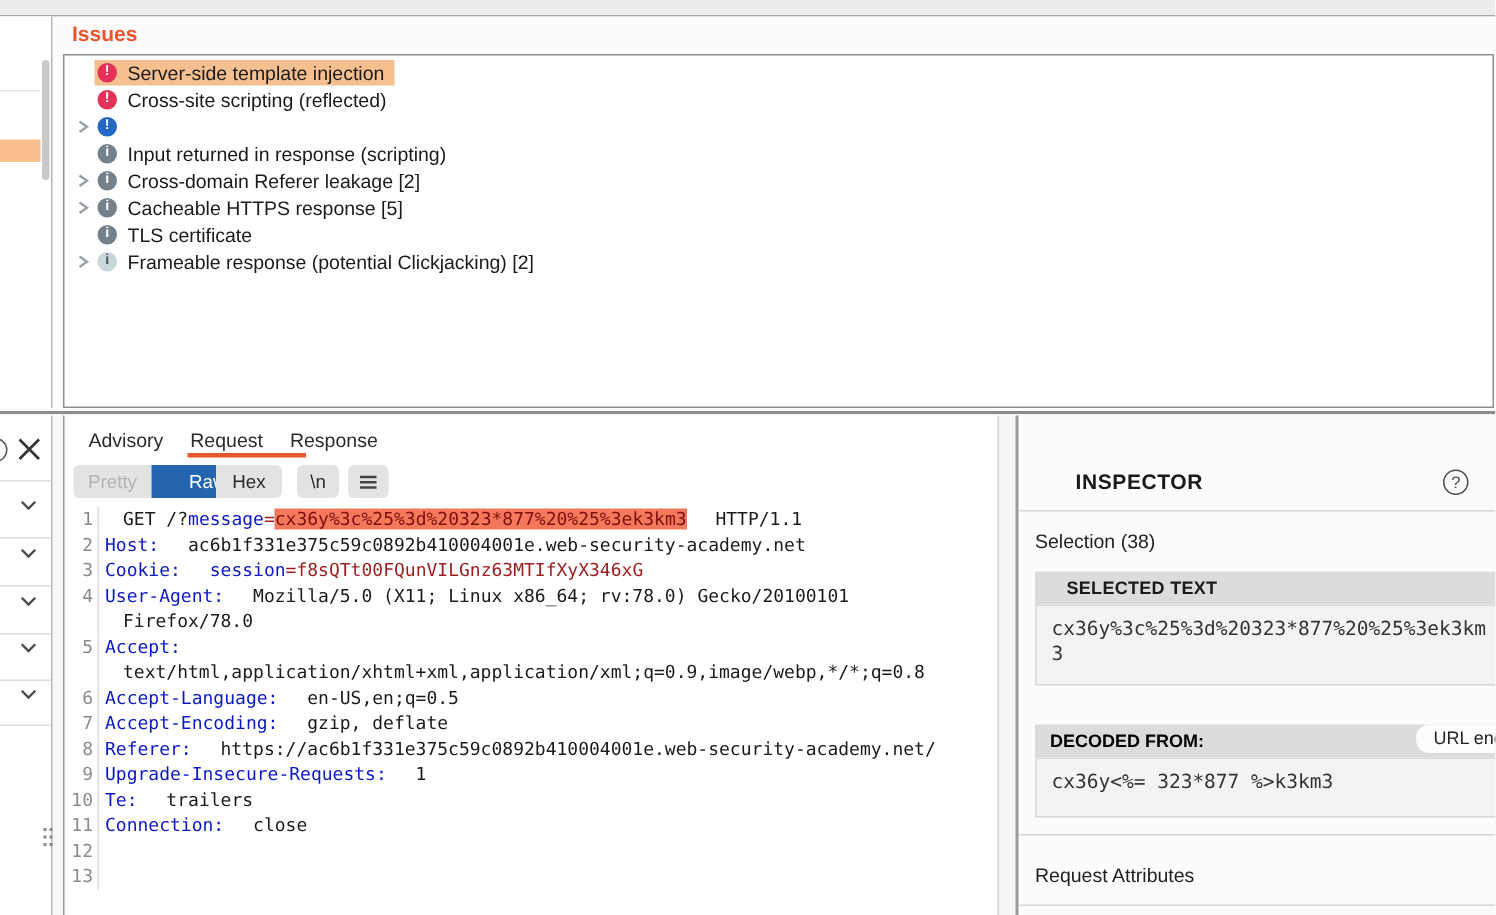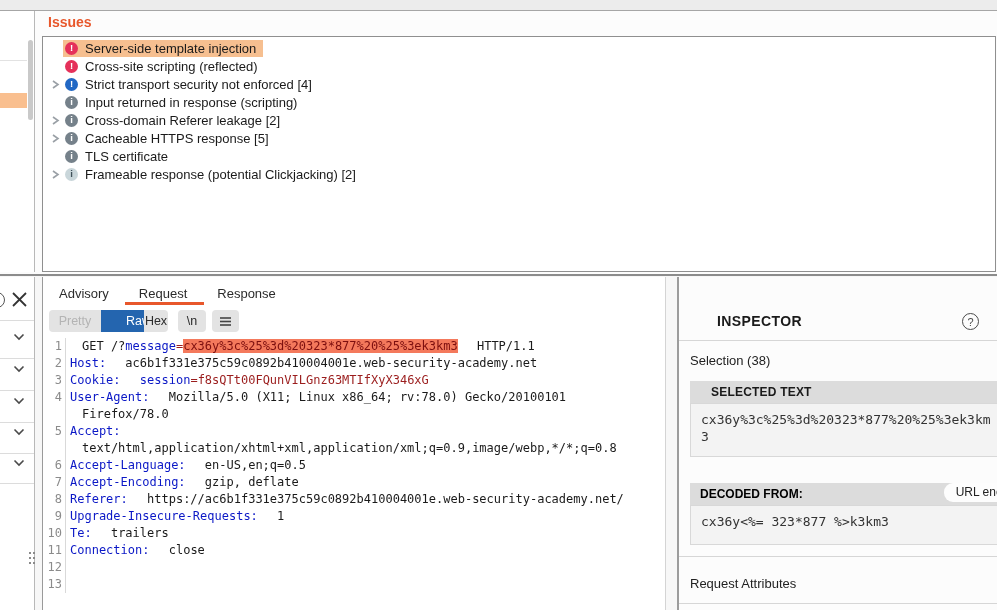--- a/index.html
+++ b/index.html
@@ -35,21 +35,21 @@
   .lbp-divider{position:absolute;left:0;width:34px;border-top:1px solid #dcdcdc;}
   .lbp-chevron{position:absolute;left:13px;width:12px;height:8px;}
   .close-x{position:absolute;left:11px;top:14px;width:17px;height:17px;cursor:pointer;}
   .partial-circle{position:absolute;left:-11px;top:15px;width:14px;height:14px;border:1.5px solid #555;border-radius:50%;}
   .drag-dots{position:absolute;left:29px;top:552px;width:6px;height:14px;
              display:grid;grid-template-columns:2px 2px;grid-auto-rows:2px;gap:3px 2px;}
   .drag-dots i{background:#8a8a8a;display:block;}
   
   .editor{position:absolute;left:42px;top:277px;width:624px;height:333px;background:#fff;
           border-left:1px solid #9a9a9a;border-right:1px solid #d4d4d4;box-sizing:border-box;}
-  .tabs{position:absolute;left:16px;top:9px;display:flex;gap:30px;font-size:13px;color:#2b2b2b;justify-content:center;}
+  .tabs{position:absolute;left:16px;top:9px;display:flex;gap:18px;font-size:13px;color:#2b2b2b;justify-content:center;}
   .tab{cursor:pointer;}
   .tab-underline{position:absolute;left:82px;top:25px;width:79px;height:3px;background:var(--accent-orange);}
   .btn-row{position:absolute;left:6px;top:33px;display:flex;align-items:center;height:22px;}
   .seg{display:flex;}
   .vbtn{height:22px;display:flex;align-items:center;justify-content:center;font-size:12.5px;
         background:#e3e3e3;color:#2b2b2b;box-sizing:border-box;cursor:pointer;}
   .vbtn.disabled{color:#b4b4b4;}
   .vbtn.selected{background:var(--raw-button-blue);color:#fff;}
   .seg .vbtn:first-child{border-radius:4px 0 0 4px;}
   .seg .vbtn:last-child{border-radius:0 4px 4px 0;}
@@ -116,21 +116,20 @@
             </div>
           </div>
           <div class="issue-row">
             <span class="chev">
               <svg width="9" height="9" viewBox="0 0 9 9">
                 <polyline points="2,1 7,4.5 2,8" fill="none" stroke="#9aa0a6" stroke-width="1.6"></polyline>
               </svg>
             </span>
             <div class="hl">
               <span class="sev sev-medium">!</span>
-              <span>Strict transport security not enforced [4]</span>
             </div>
           </div>
           <div class="issue-row">
             <span class="chev"></span>
             <div class="hl">
               <span class="sev sev-info">i</span>
               <span>Input returned in response (scripting)</span>
             </div>
           </div>
           <div class="issue-row">
@@ -225,21 +224,21 @@
     <div class="tabs">
         <span class="tab">Advisory</span>
         <span class="tab active">Request</span>
         <span class="tab">Response</span>
       </div>
     <div class="tab-underline"></div>
     <div class="btn-row">
       <div class="seg">
           <div class="vbtn disabled" style="width: 52px;">Pretty</div>
           <div class="vbtn selected" style="width: 43px; padding-left: 32px;">Raw</div>
-          <div class="vbtn " style="width: 24px; text-align: center;">Hex</div>
+          <div class="vbtn " style="width: 44px; text-align: center;">Hex</div>
         </div>
       <div class="lone-slot" style="margin-left:10px">
           <div class="vbtn lone" style="width: 28px;">\n</div>
         </div>
       <div class="menu-btn">
         <svg width="13" height="11" viewBox="0 0 13 11">
           <line x1="1" y1="2" x2="12" y2="2" stroke="#444" stroke-width="1.6"></line>
           <line x1="1" y1="5.5" x2="12" y2="5.5" stroke="#444" stroke-width="1.6"></line>
           <line x1="1" y1="9" x2="12" y2="9" stroke="#444" stroke-width="1.6"></line>
         </svg>

